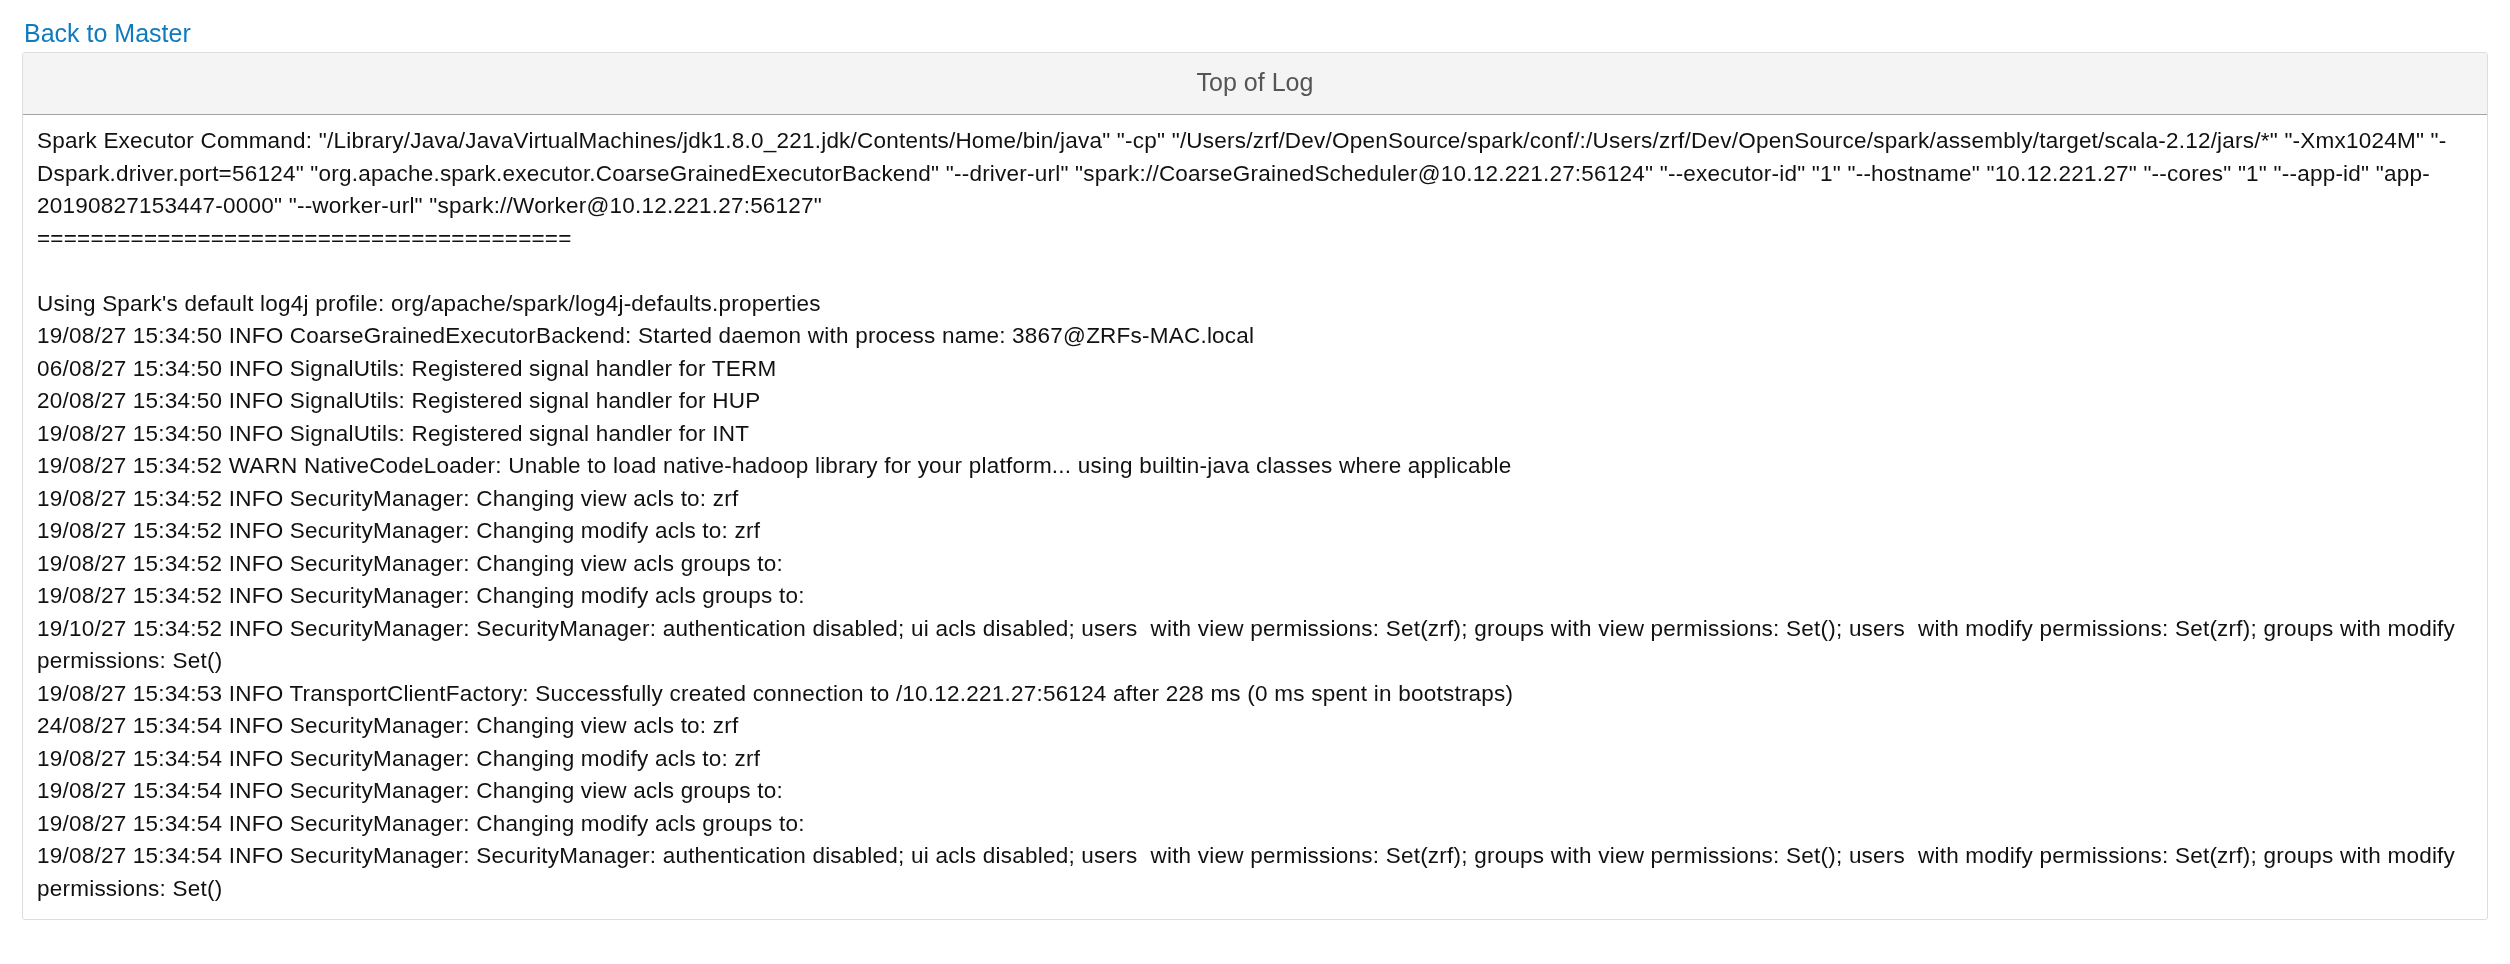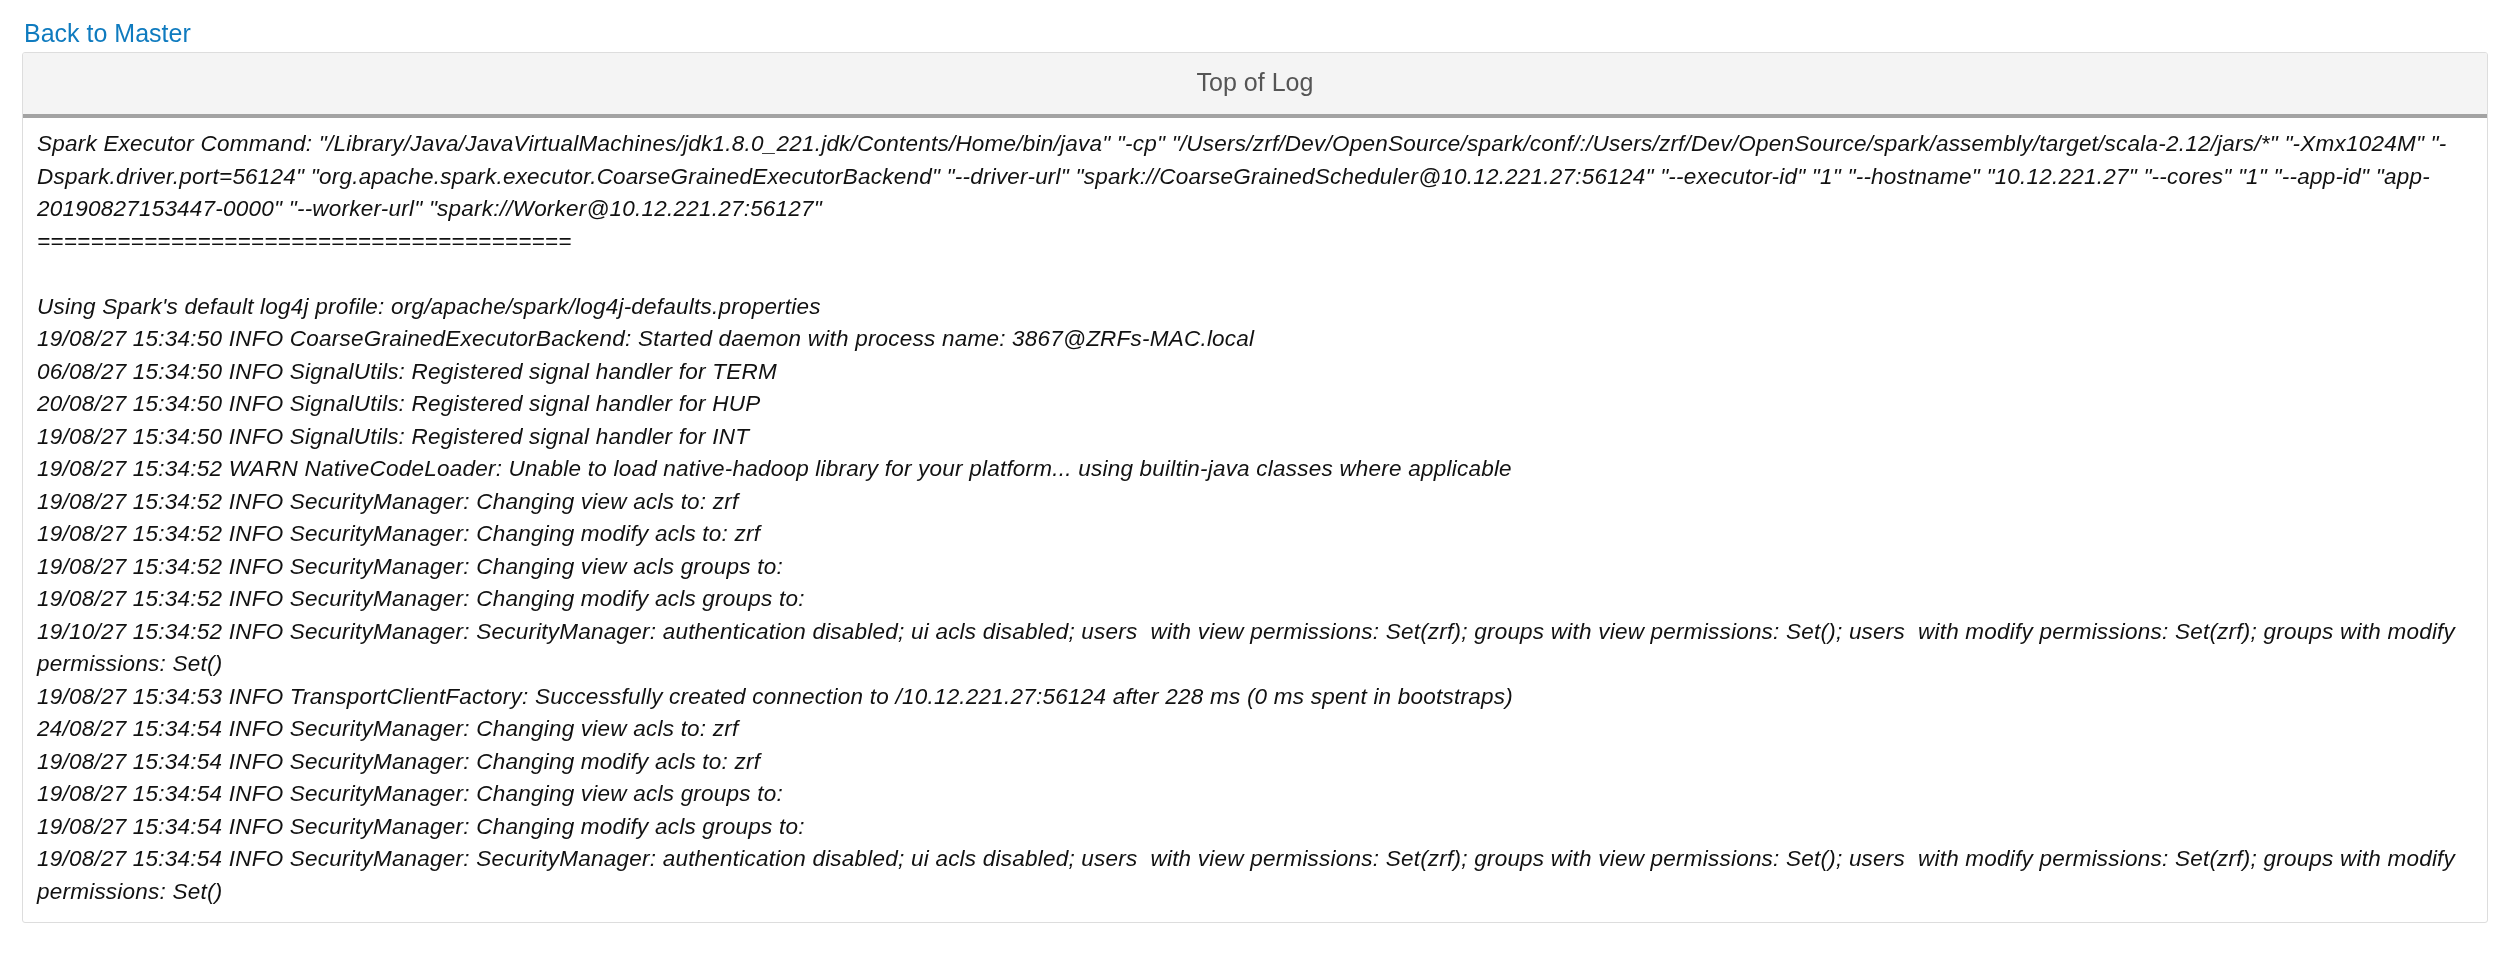--- a/index.html
+++ b/index.html
@@ -36,41 +36,40 @@
   .log-panel {
     border: 1px solid #dddddd;
     border-radius: 3px;
     background: #ffffff;
     margin: 0 0 0 0;
     box-sizing: border-box;
     overflow: hidden;
   }
   .log-panel-header {
     background: #f4f4f4;
-    border-bottom: 4px solid #a3a3a3;
+    border-bottom: 1px solid #a3a3a3;
     text-align: center;
     color: #555555;
     font-size: 25px;
     line-height: 1.25;
     padding: 14px 10px 16px 10px;
     box-sizing: border-box;
   }
   .log-body {
     padding: 10px 14px 14px 14px;
     box-sizing: border-box;
   }
   .log-line {
     font-size: 22.5px;
     line-height: 32.5px;
     color: #111111;
     white-space: pre-wrap;
     word-break: break-word;
     font-family: "Liberation Sans", sans-serif;
     letter-spacing: 0.01em;
-    font-style: italic;
   }
   .log-line.blank {
     height: 32.5px;
   }
 </style>
 </head>
 <body>
 
 <div class="page">
 

